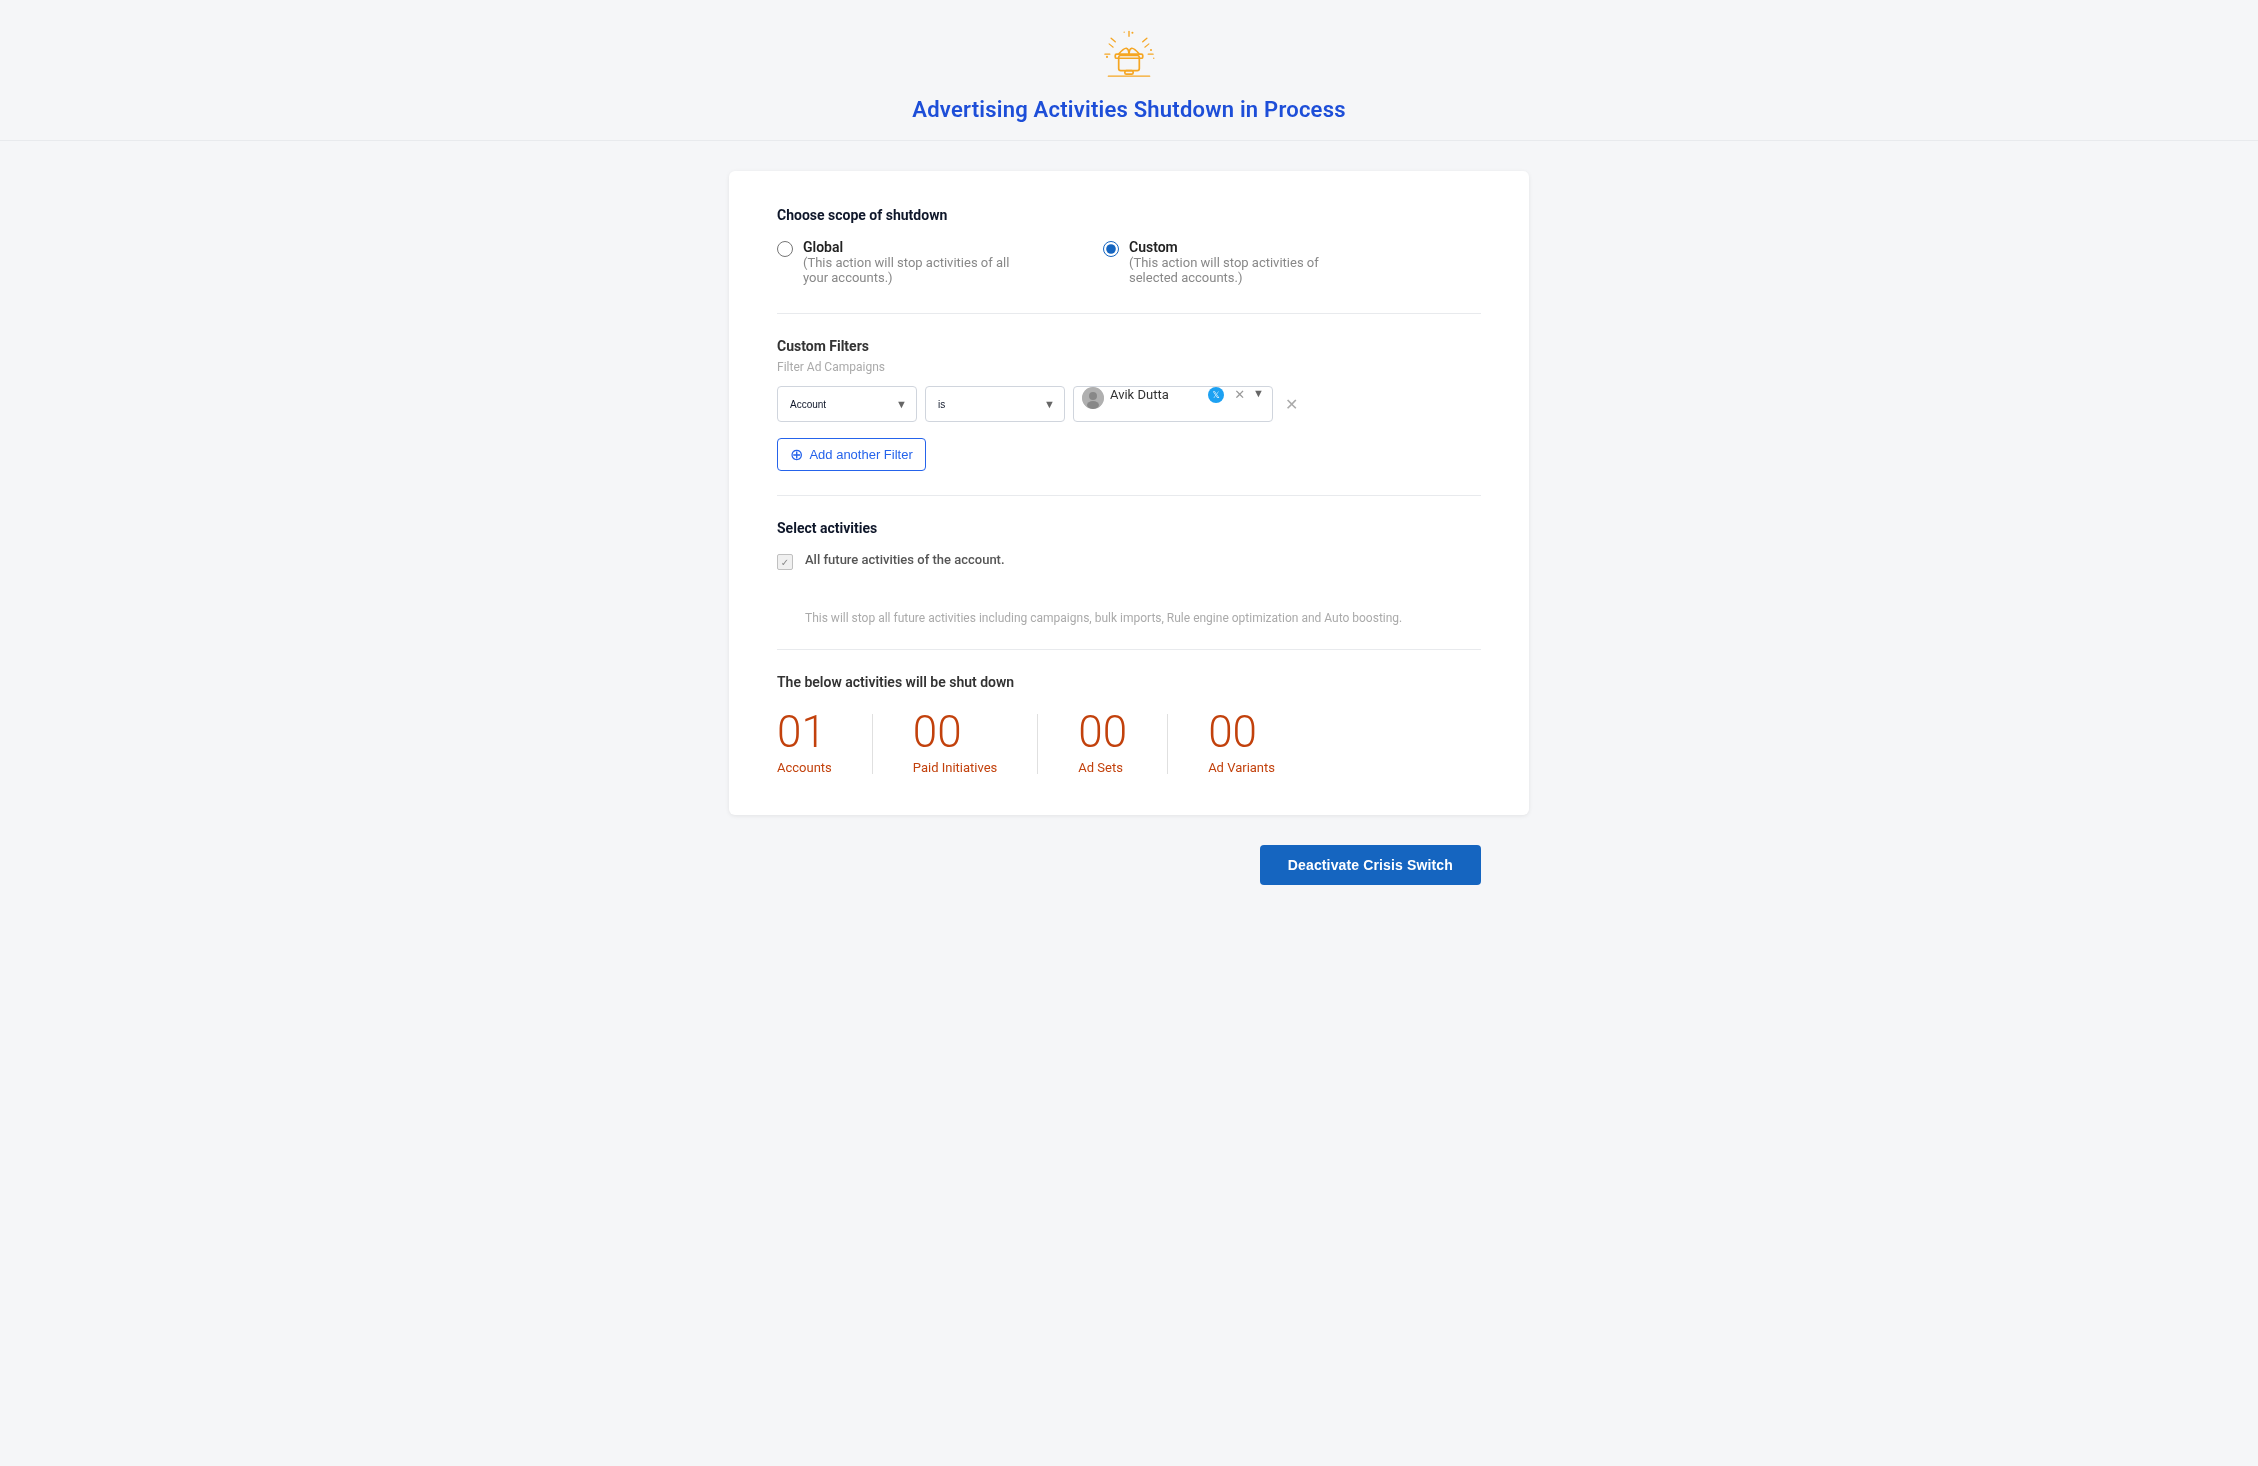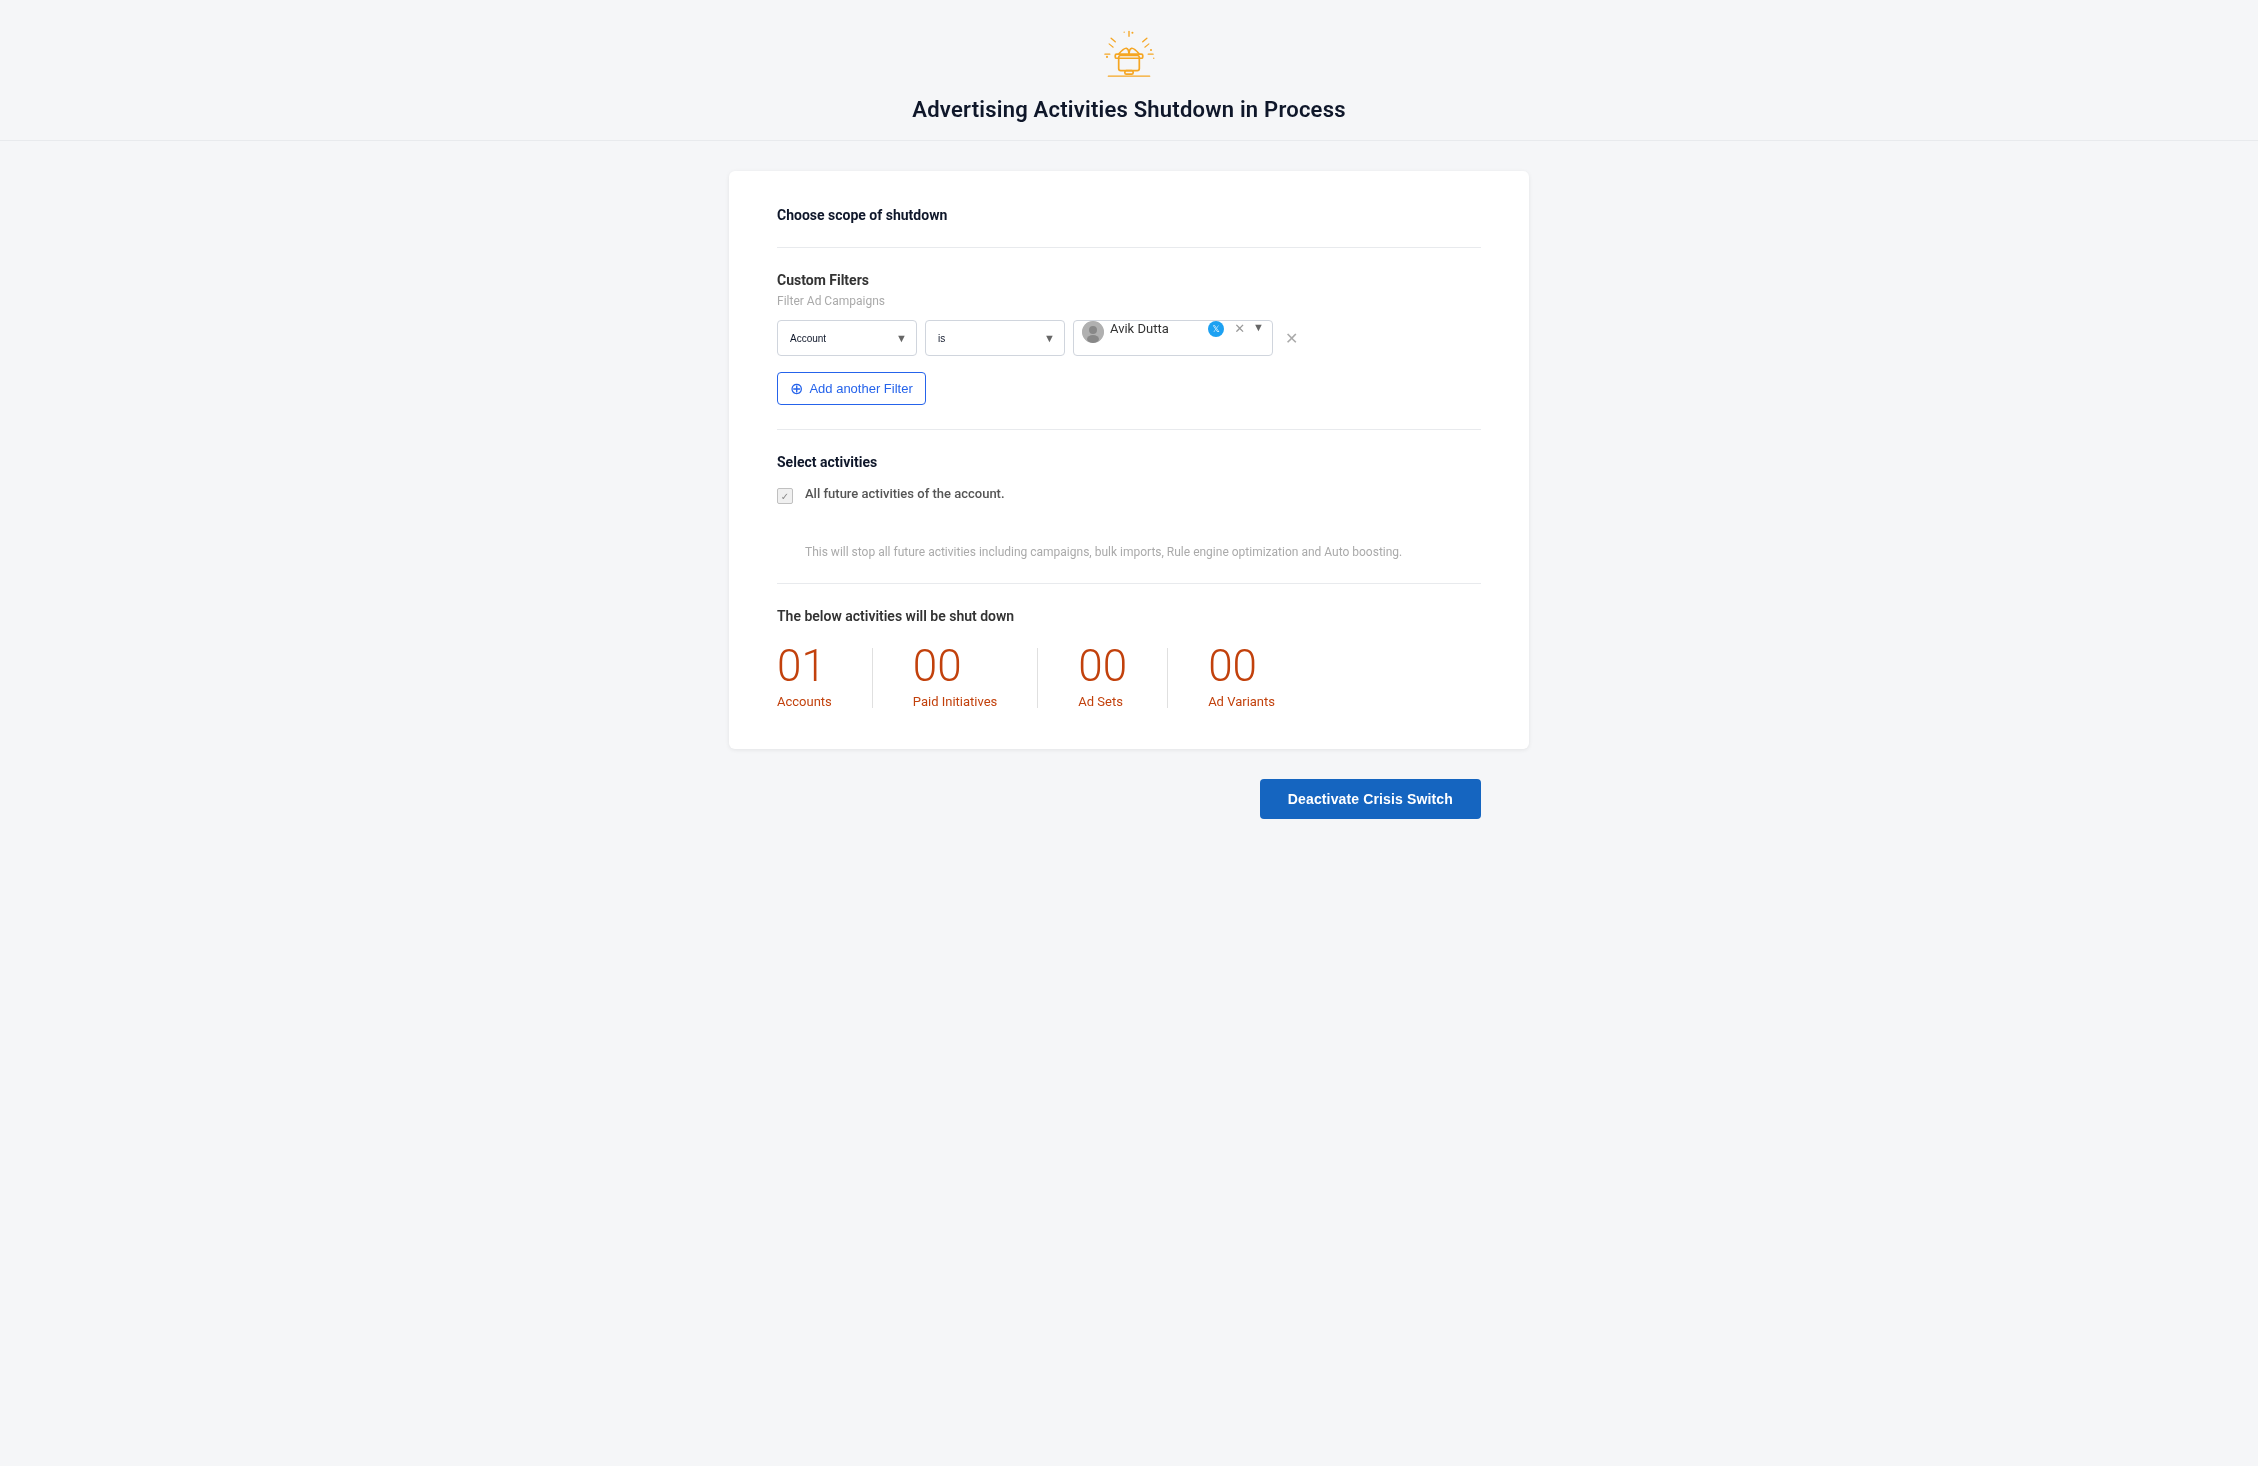--- a/index.html
+++ b/index.html
@@ -22,21 +22,21 @@
       border-bottom: 1px solid #e8eaed;
     }
 
     .alarm-icon-wrapper {
       margin-bottom: 10px;
     }
 
     .page-title {
       font-size: 22px;
       font-weight: 600;
-      color: #0f172a;
+      color: #1d4ed8;
       letter-spacing: 0.01em;
     }
 
     .main-content {
       width: 100%;
       max-width: 800px;
       background: #fff;
       margin: 30px auto;
       border-radius: 6px;
       padding: 36px 48px 40px;
@@ -377,20 +377,36 @@
       <circle cx="86" cy="44" r="1" fill="#f5a623"></circle>
     </svg>
   </div>
   <h1 class="page-title">Advertising Activities Shutdown in Process</h1>
 </div>
 
 <div class="main-content">
 
   <div class="section-label">Choose scope of shutdown</div>
 
+  <div class="scope-options">
+    <div class="scope-option">
+      <input type="radio" name="scope" style="">
+      <div class="scope-option-text">
+        <span class="scope-name">Global</span>
+        <span class="scope-desc">(This action will stop activities of all your accounts.)</span>
+      </div>
+    </div>
+    <div class="scope-option">
+      <input type="radio" name="scope" checked="" style="">
+      <div class="scope-option-text">
+        <span class="scope-name">Custom</span>
+        <span class="scope-desc">(This action will stop activities of selected accounts.)</span>
+      </div>
+    </div>
+  </div>
 
   <div class="divider"></div>
 
   <div class="custom-filters-label">Custom Filters</div>
   <div class="filter-ad-campaigns-label">Filter Ad Campaigns</div>
 
   <div class="filter-row">
 
     <div class="filter-select-wrapper">
       <select>

